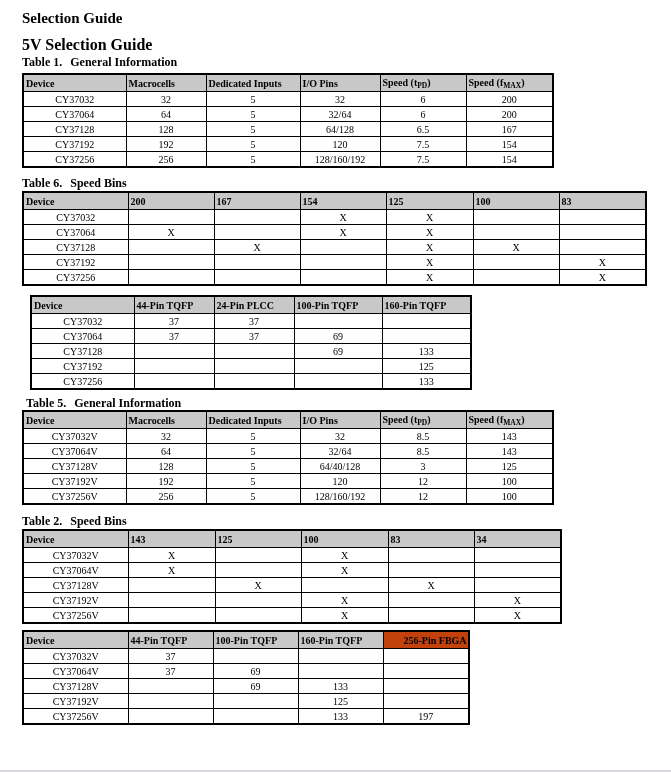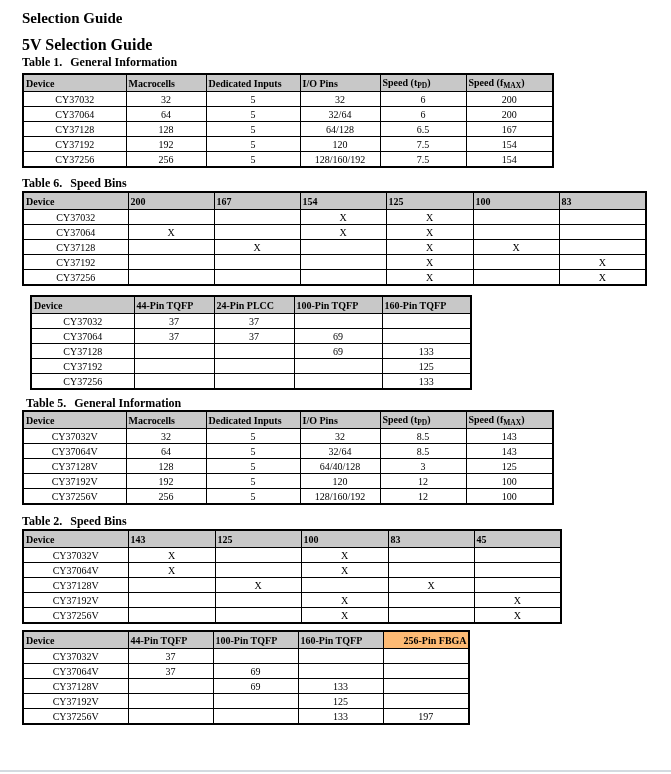--- a/index.html
+++ b/index.html
@@ -384,21 +384,21 @@
               <col style="width: 86px;">
               <col style="width: 87px;">
             </colgroup>
             <thead>
               <tr>
                 <th style="background: rgb(200, 200, 200);">Device</th>
                 <th style="background: rgb(200, 200, 200);">143</th>
                 <th style="background: rgb(200, 200, 200);">125</th>
                 <th style="background: rgb(200, 200, 200);">100</th>
                 <th style="background: rgb(200, 200, 200);">83</th>
-                <th style="background: rgb(200, 200, 200);">45</th>
+                <th style="background: rgb(200, 200, 200);">34</th>
               </tr>
             </thead>
             <tbody>
               <tr>
                 <td>CY37032V</td>
                 <td>X</td>
                 <td></td>
                 <td>X</td>
                 <td></td>
                 <td></td>
@@ -447,21 +447,21 @@
               <col style="width: 85px;">
               <col style="width: 85px;">
               <col style="width: 86px;">
             </colgroup>
             <thead>
               <tr>
                 <th style="background: rgb(200, 200, 200);">Device</th>
                 <th style="background: rgb(200, 200, 200);">44-Pin TQFP</th>
                 <th style="background: rgb(200, 200, 200);">100-Pin TQFP</th>
                 <th style="background: rgb(200, 200, 200);">160-Pin TQFP</th>
-                <th style="background: #fdba74; padding-left: 20px;">256-Pin FBGA</th>
+                <th style="background: #c2410c; padding-left: 20px;">256-Pin FBGA</th>
               </tr>
             </thead>
             <tbody>
               <tr>
                 <td>CY37032V</td>
                 <td>37</td>
                 <td></td>
                 <td></td>
                 <td></td>
               </tr>

